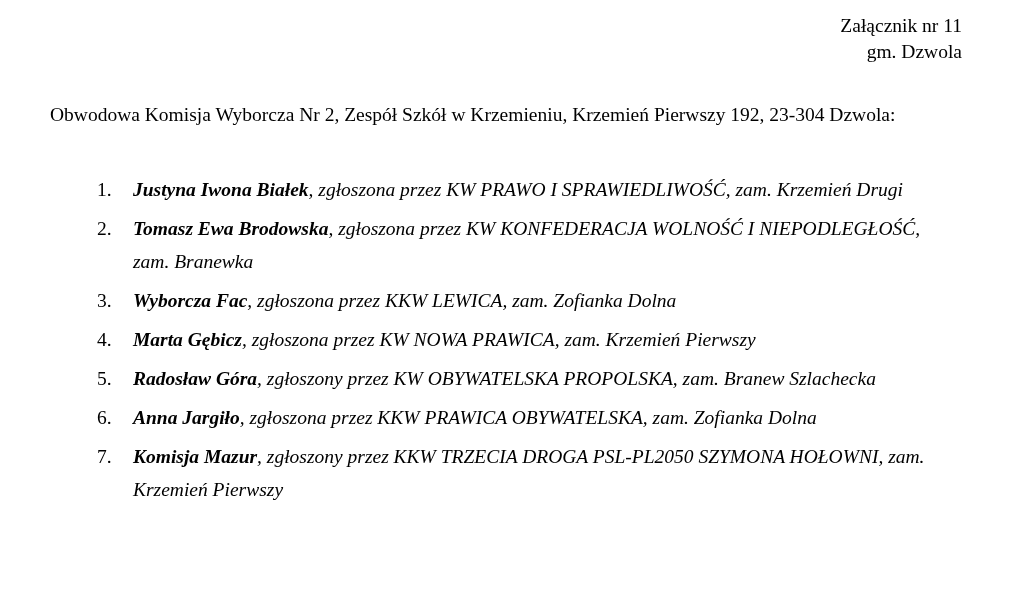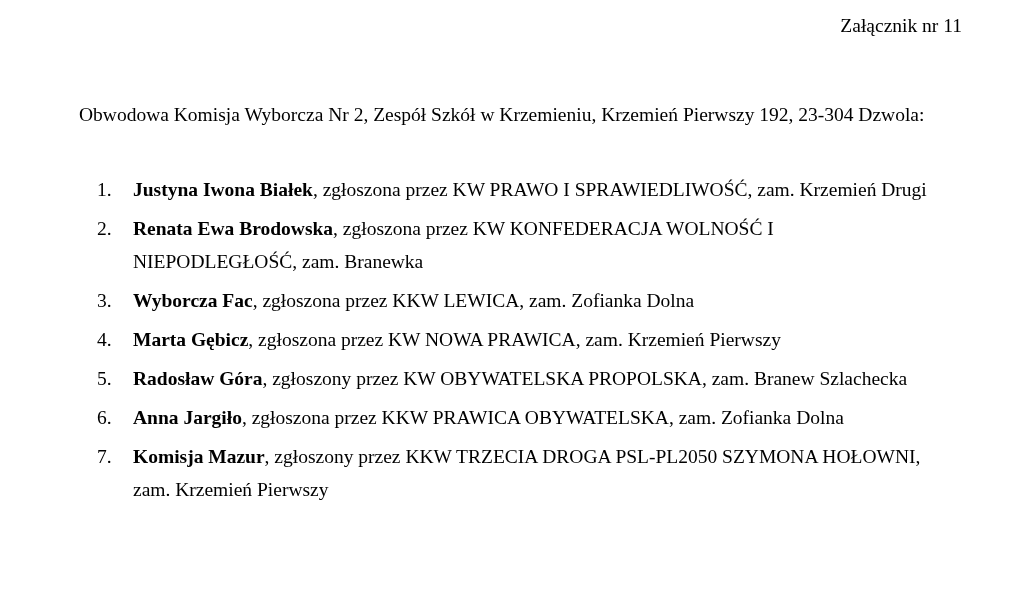--- a/index.html
+++ b/index.html
@@ -20,21 +20,21 @@
   .attachment-block {
     position: absolute;
     top: 13px;
     right: 62px;
     text-align: right;
     line-height: 26px;
   }
   .doc-heading {
     position: absolute;
     top: 100px;
-    left: 79px;
+    left: 50px;
     width: 900px;
     line-height: 30px;
   }
   .member-list {
     position: absolute;
     top: 173px;
     left: 97px;
     width: 830px;
   }
   .member-item {
@@ -43,46 +43,48 @@
     margin-bottom: 6px;
     line-height: 33px;
   }
   .member-number {
     width: 36px;
     flex: 0 0 36px;
   }
   .member-text {
     flex: 1 1 auto;
     max-width: 795px;
+    font-style: italic;
   }
   .member-name {
     font-weight: bold;
   }
 </style>
 </head>
 <body>
 
 <div class="page">
 
   <div class="attachment-block">
     <div>Załącznik nr 11</div>
+    <div>gm. Dzwola</div>
   </div>
 
   <div class="doc-heading">Obwodowa Komisja Wyborcza Nr 2, Zespół Szkół w Krzemieniu, Krzemień Pierwszy 192, 23-304 Dzwola:</div>
 
   <div class="member-list">
 
     <div class="member-item">
       <span class="member-number">1.</span>
       <span class="member-text"><span class="member-name">Justyna Iwona Białek</span><span>, zgłoszona przez KW PRAWO I SPRAWIEDLIWOŚĆ, zam. Krzemień Drugi</span></span>
     </div>
 
     <div class="member-item">
       <span class="member-number">2.</span>
-      <span class="member-text"><span class="member-name">Renata Ewa Brodowska</span><span>, zgłoszona przez KW KONFEDERACJA WOLNOŚĆ I NIEPODLEGŁOŚĆ, zam. Branewka</span></span>
+      <span class="member-text"><span class="member-name">Tomasz Ewa Brodowska</span><span>, zgłoszona przez KW KONFEDERACJA WOLNOŚĆ I NIEPODLEGŁOŚĆ, zam. Branewka</span></span>
     </div>
 
     <div class="member-item">
       <span class="member-number">3.</span>
       <span class="member-text"><span class="member-name">Wyborcza Fac</span><span>, zgłoszona przez KKW LEWICA, zam. Zofianka Dolna</span></span>
     </div>
 
     <div class="member-item">
       <span class="member-number">4.</span>
       <span class="member-text"><span class="member-name">Marta Gębicz</span><span>, zgłoszona przez KW NOWA PRAWICA, zam. Krzemień Pierwszy</span></span>

